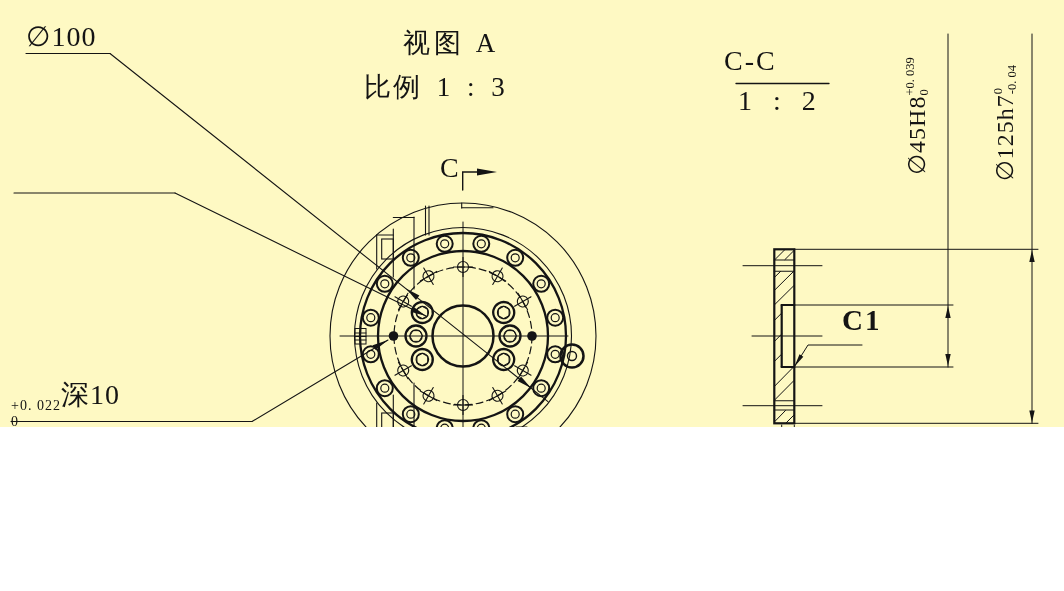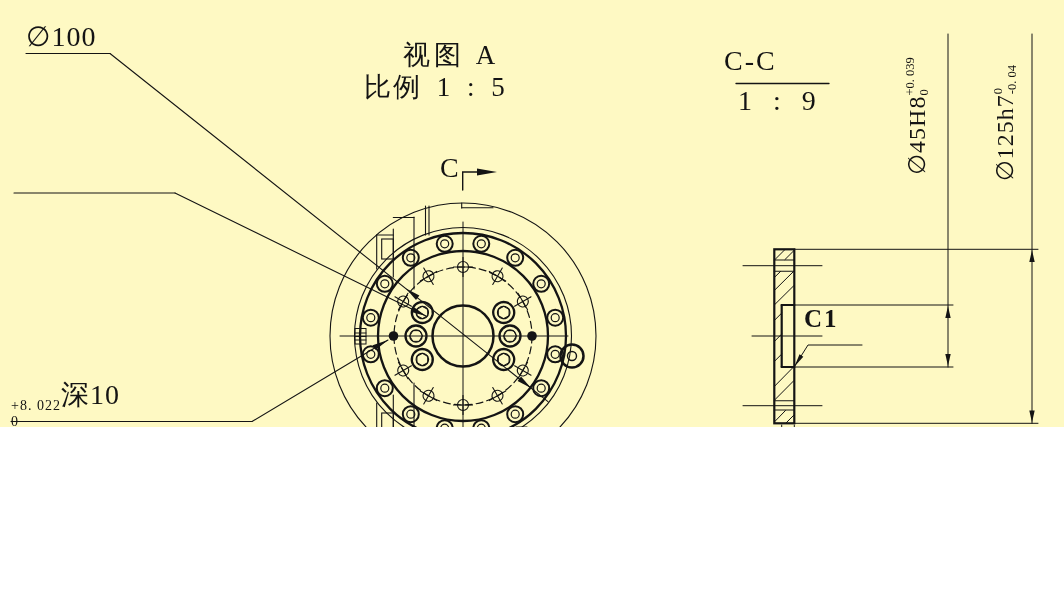--- a/index.html
+++ b/index.html
@@ -289,32 +289,32 @@
         <polygon points="794.5,366.5 799.5,354.3 803.3,356.7"></polygon>
       </g>
 
       <line x1="736" y1="83.5" x2="829" y2="83.5" stroke-width="1.3"></line>
     </g>
   </svg>
 
   <div class="txt dim" style="left:26px;top:23px">∅100</div>
 
 
-  <div class="txt dim" style="left:11px;top:381px"><span class="tol"><span>+8. 022</span><span>0</span></span><span>深10</span></div>
-
-  <div class="txt cjk" style="left:403px;top:42px;letter-spacing:4px">视图 A</div>
-  <div class="txt cjk" style="left:364px;top:74px;word-spacing:6px;letter-spacing:2px">比例 1 : 5</div>
+  <div class="txt dim" style="left:11px;top:381px"><span class="tol"><span>+0. 022</span><span>0</span></span><span>深10</span></div>
+
+  <div class="txt cjk" style="left:403px;top:30px;letter-spacing:4px">视图 A</div>
+  <div class="txt cjk" style="left:364px;top:74px;word-spacing:6px;letter-spacing:2px">比例 1 : 3</div>
 
   <div class="txt dim" style="left:440px;top:154px">C</div>
   <div class="txt dim" style="left:436px;top:513px">C</div>
 
   <div class="txt dim" style="left:724px;top:47px;letter-spacing:2px">C-C</div>
-  <div class="txt dim" style="left:738px;top:87px;word-spacing:12px">1 : 9</div>
-
-  <div class="txt" style="left:804px;top:306px;font-size:25px;font-weight:600;letter-spacing:2px">C1</div>
+  <div class="txt dim" style="left:738px;top:87px;word-spacing:12px">1 : 2</div>
+
+  <div class="txt" style="left:842px;top:306px;font-size:29px;font-weight:600;letter-spacing:2px">C1</div>
 
   <div class="txt dim" style="left:836px;top:435px">9</div>
 
   <div class="txt rot" style="left:827px;top:100px;width:180px;height:32px"><span class="main">∅45H8</span><span class="tol"><span>+0. 039</span><span>0</span></span></div>
 
   <div class="txt rot" style="left:912px;top:107px;width:186px;height:32px"><span class="main">∅125h7</span><span class="tol"><span>0</span><span>-0. 04</span></span></div>
 
 </div>
 
 </body></html>

